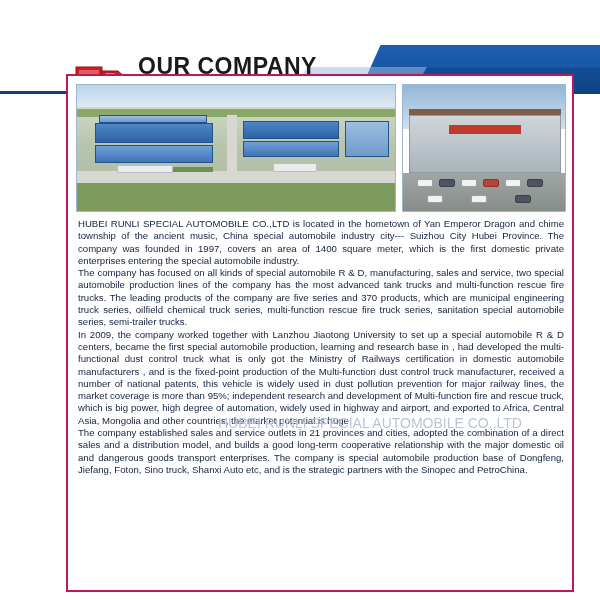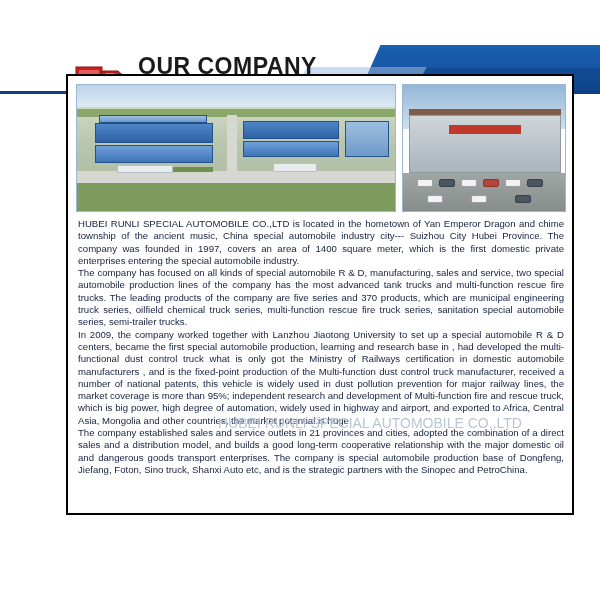--- a/index.html
+++ b/index.html
@@ -94,22 +94,22 @@
     width: 62px;
     height: 38px;
   }
 
   
   .frame {
     position: absolute;
     left: 66px;
     top: 74px;
     width: 508px;
-    height: 441px;
-    border: 2px solid #000000;
+    height: 518px;
+    border: 2px solid #be185d;
     background: #ffffff;
     box-sizing: border-box;
   }
 
   
   .photos {
     position: absolute;
     left: 8px;
     top: 8px;
     width: 490px;

